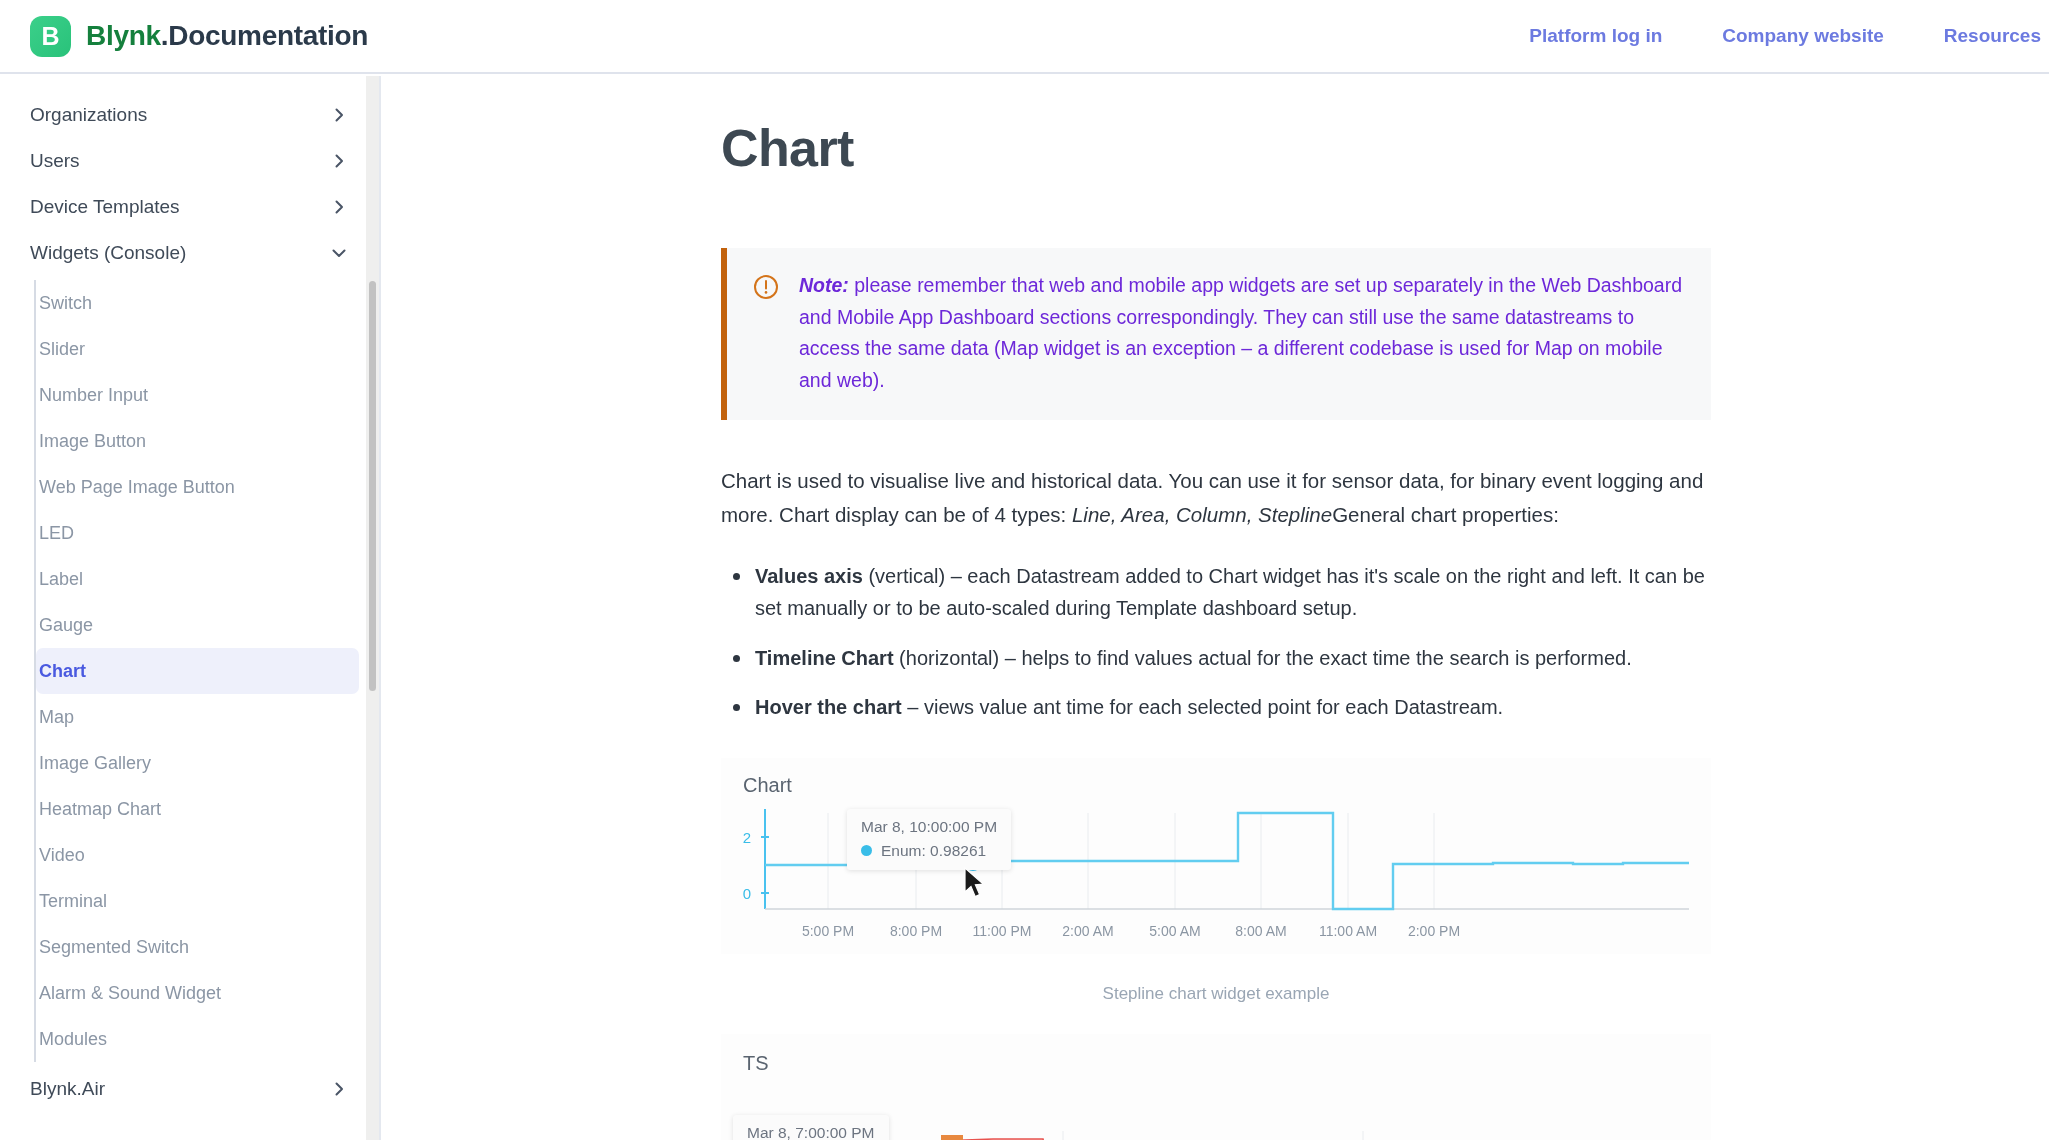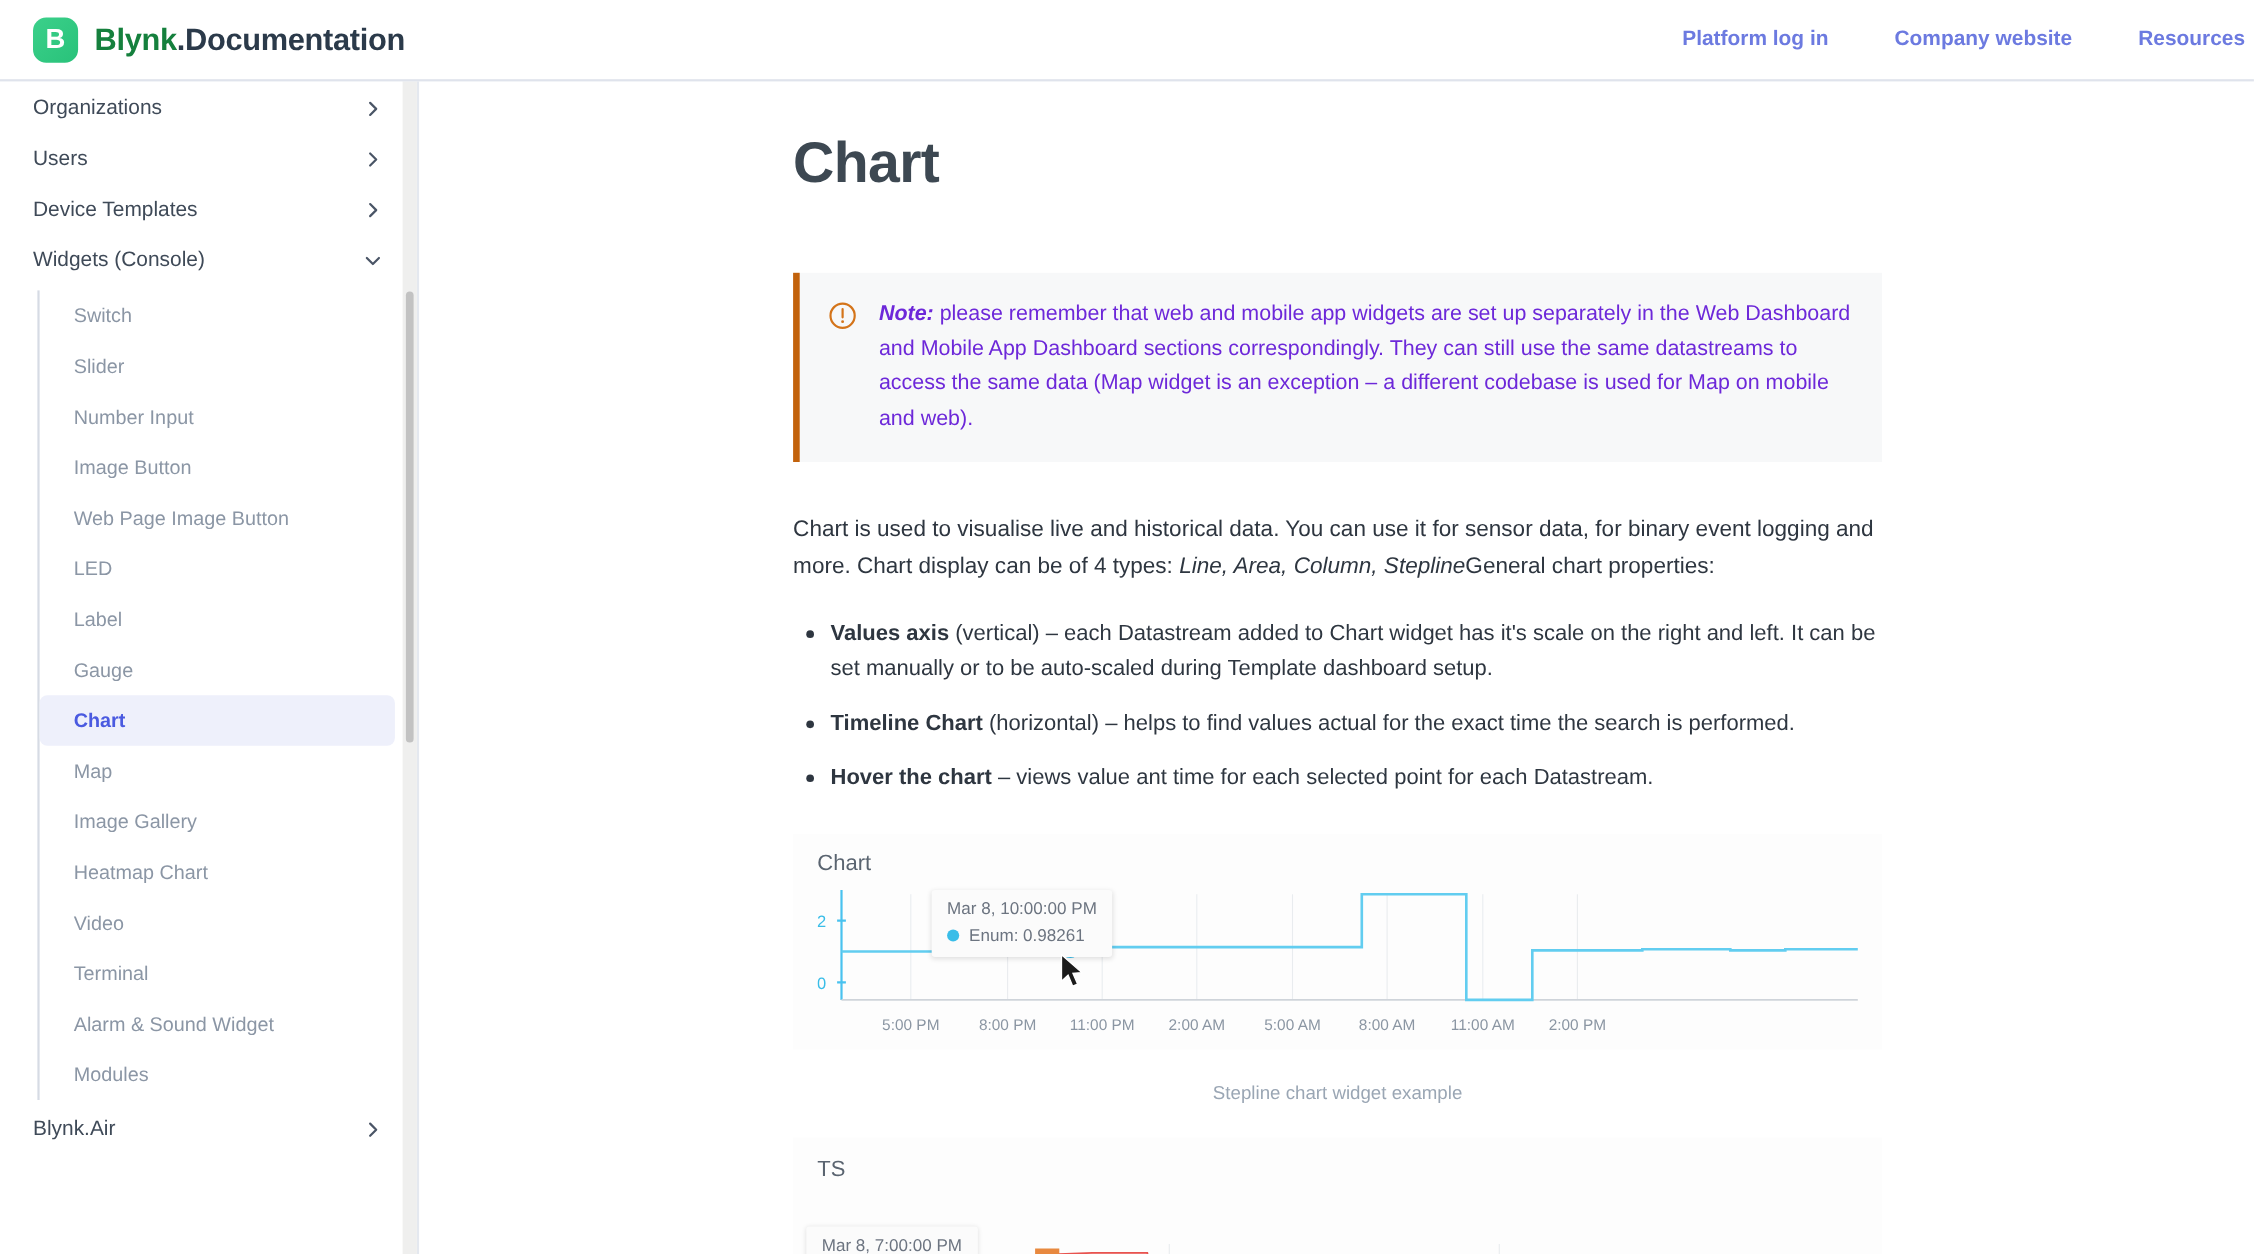--- a/index.html
+++ b/index.html
@@ -40,21 +40,21 @@
     margin-left: auto; display: flex; align-items: center; gap: 60px;
     padding-right: 8px;
   }
   .header-nav a {
     color: #6c7ae0; font-size: 19px; font-weight: 700; text-decoration: none;
     white-space: nowrap;
   }
 
   
   .sidebar {
-    position: absolute; top: 60px; left: 0; width: 381px; bottom: 0;
+    position: absolute; top: 76px; left: 0; width: 381px; bottom: 0;
     background: #ffffff;
     border-right: 2px solid #e4e8ef;
     overflow: hidden;
     padding-top: 16px;
   }
   .nav-top {
     display: flex; align-items: center; justify-content: space-between;
     padding: 0 32px 0 30px; height: 46px; cursor: pointer;
   }
   .nav-top .label {
@@ -64,21 +64,21 @@
   .chev path { stroke: #4a5566; stroke-width: 2; fill: none; stroke-linecap: round; stroke-linejoin: round; }
 
   .sub-list {
     margin: 4px 0 4px 0;
     padding-left: 0;
     border-left: 2px solid #d6dbe4;
     margin-left: 34px;
   }
   .sub-item {
     height: 46px; display: flex; align-items: center;
-    padding-left: 31px; margin-right: 20px;
+    padding-left: 3px; margin-right: 20px;
     border-radius: 7px; cursor: pointer;
     font-size: 18px; color: #8b96a5;
     white-space: nowrap;
   }
   .sub-item.active {
     background: #eef0fb;
     color: #4a5ae0;
     font-weight: 700;
   }
 
@@ -265,20 +265,23 @@
       <div class="sub-item">
           <span>Heatmap Chart</span>
         </div>
       <div class="sub-item">
           <span>Video</span>
         </div>
       <div class="sub-item">
           <span>Terminal</span>
         </div>
       <div class="sub-item">
+          <span>Segmented Switch</span>
+        </div>
+      <div class="sub-item">
           <span>Alarm &amp; Sound Widget</span>
         </div>
       <div class="sub-item">
           <span>Modules</span>
         </div>
     </div>
 
     <div class="nav-top">
       <span class="label">Blynk.Air</span>
       <svg class="chev" viewBox="0 0 16 16">

